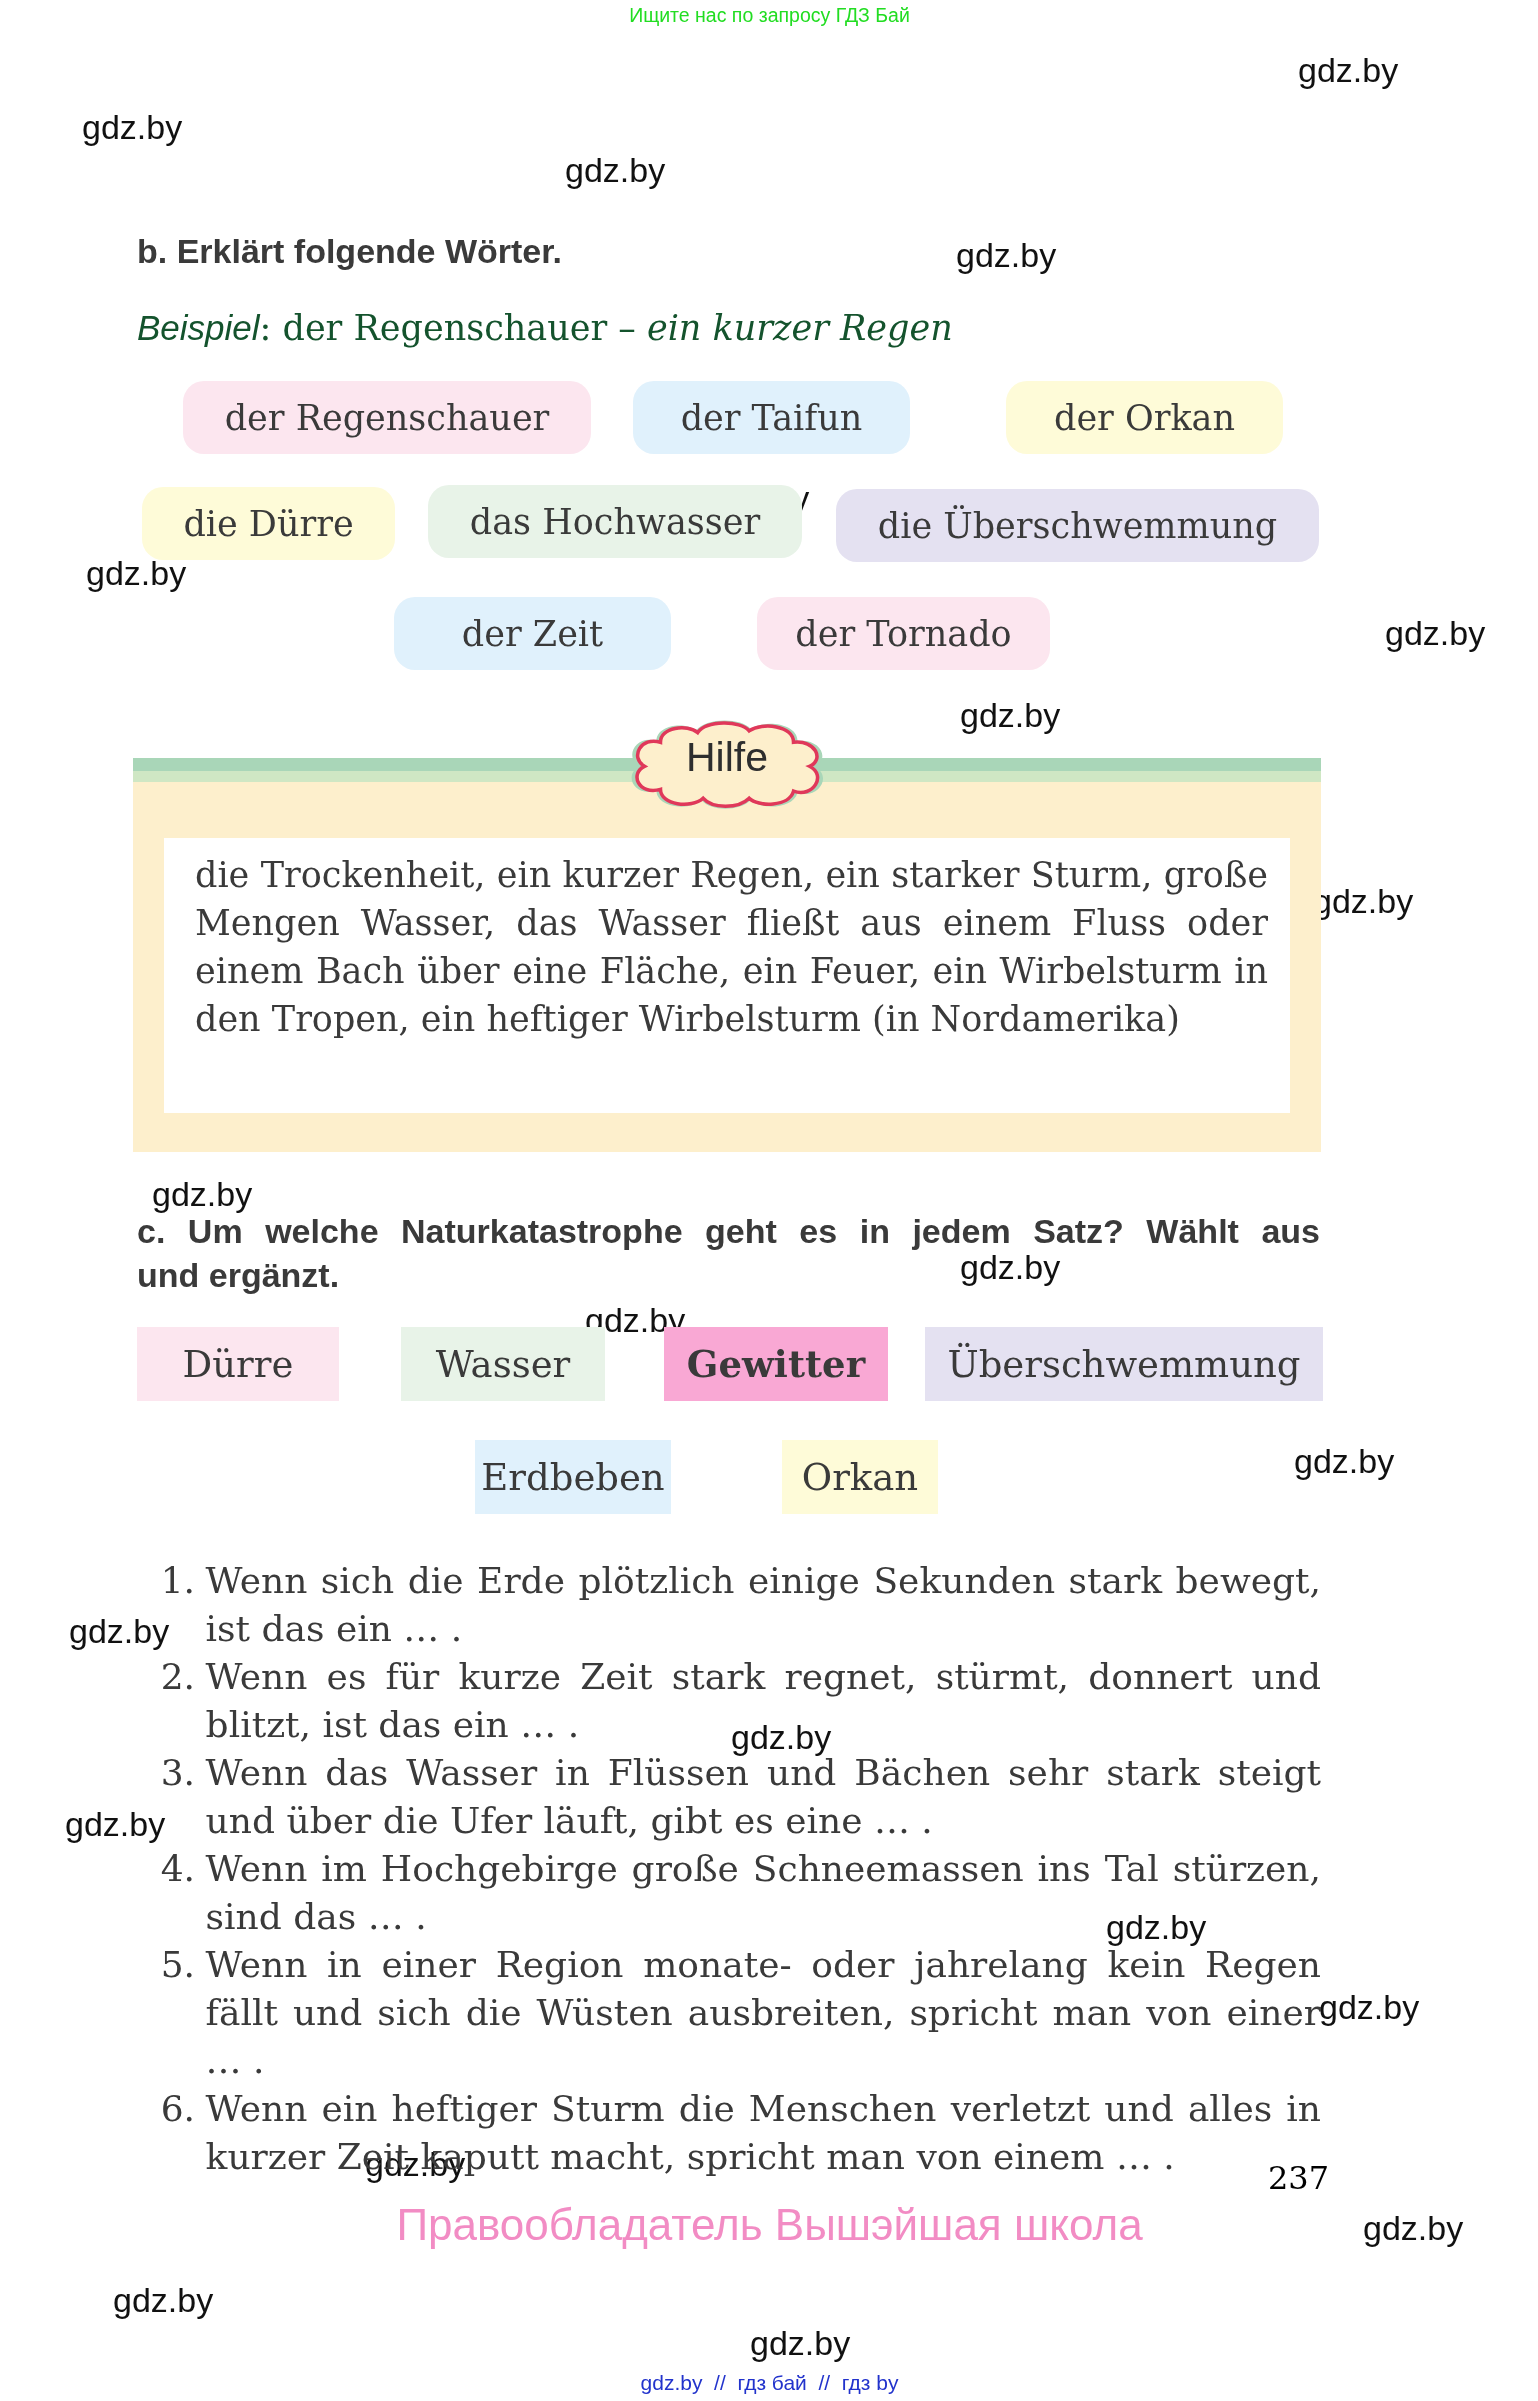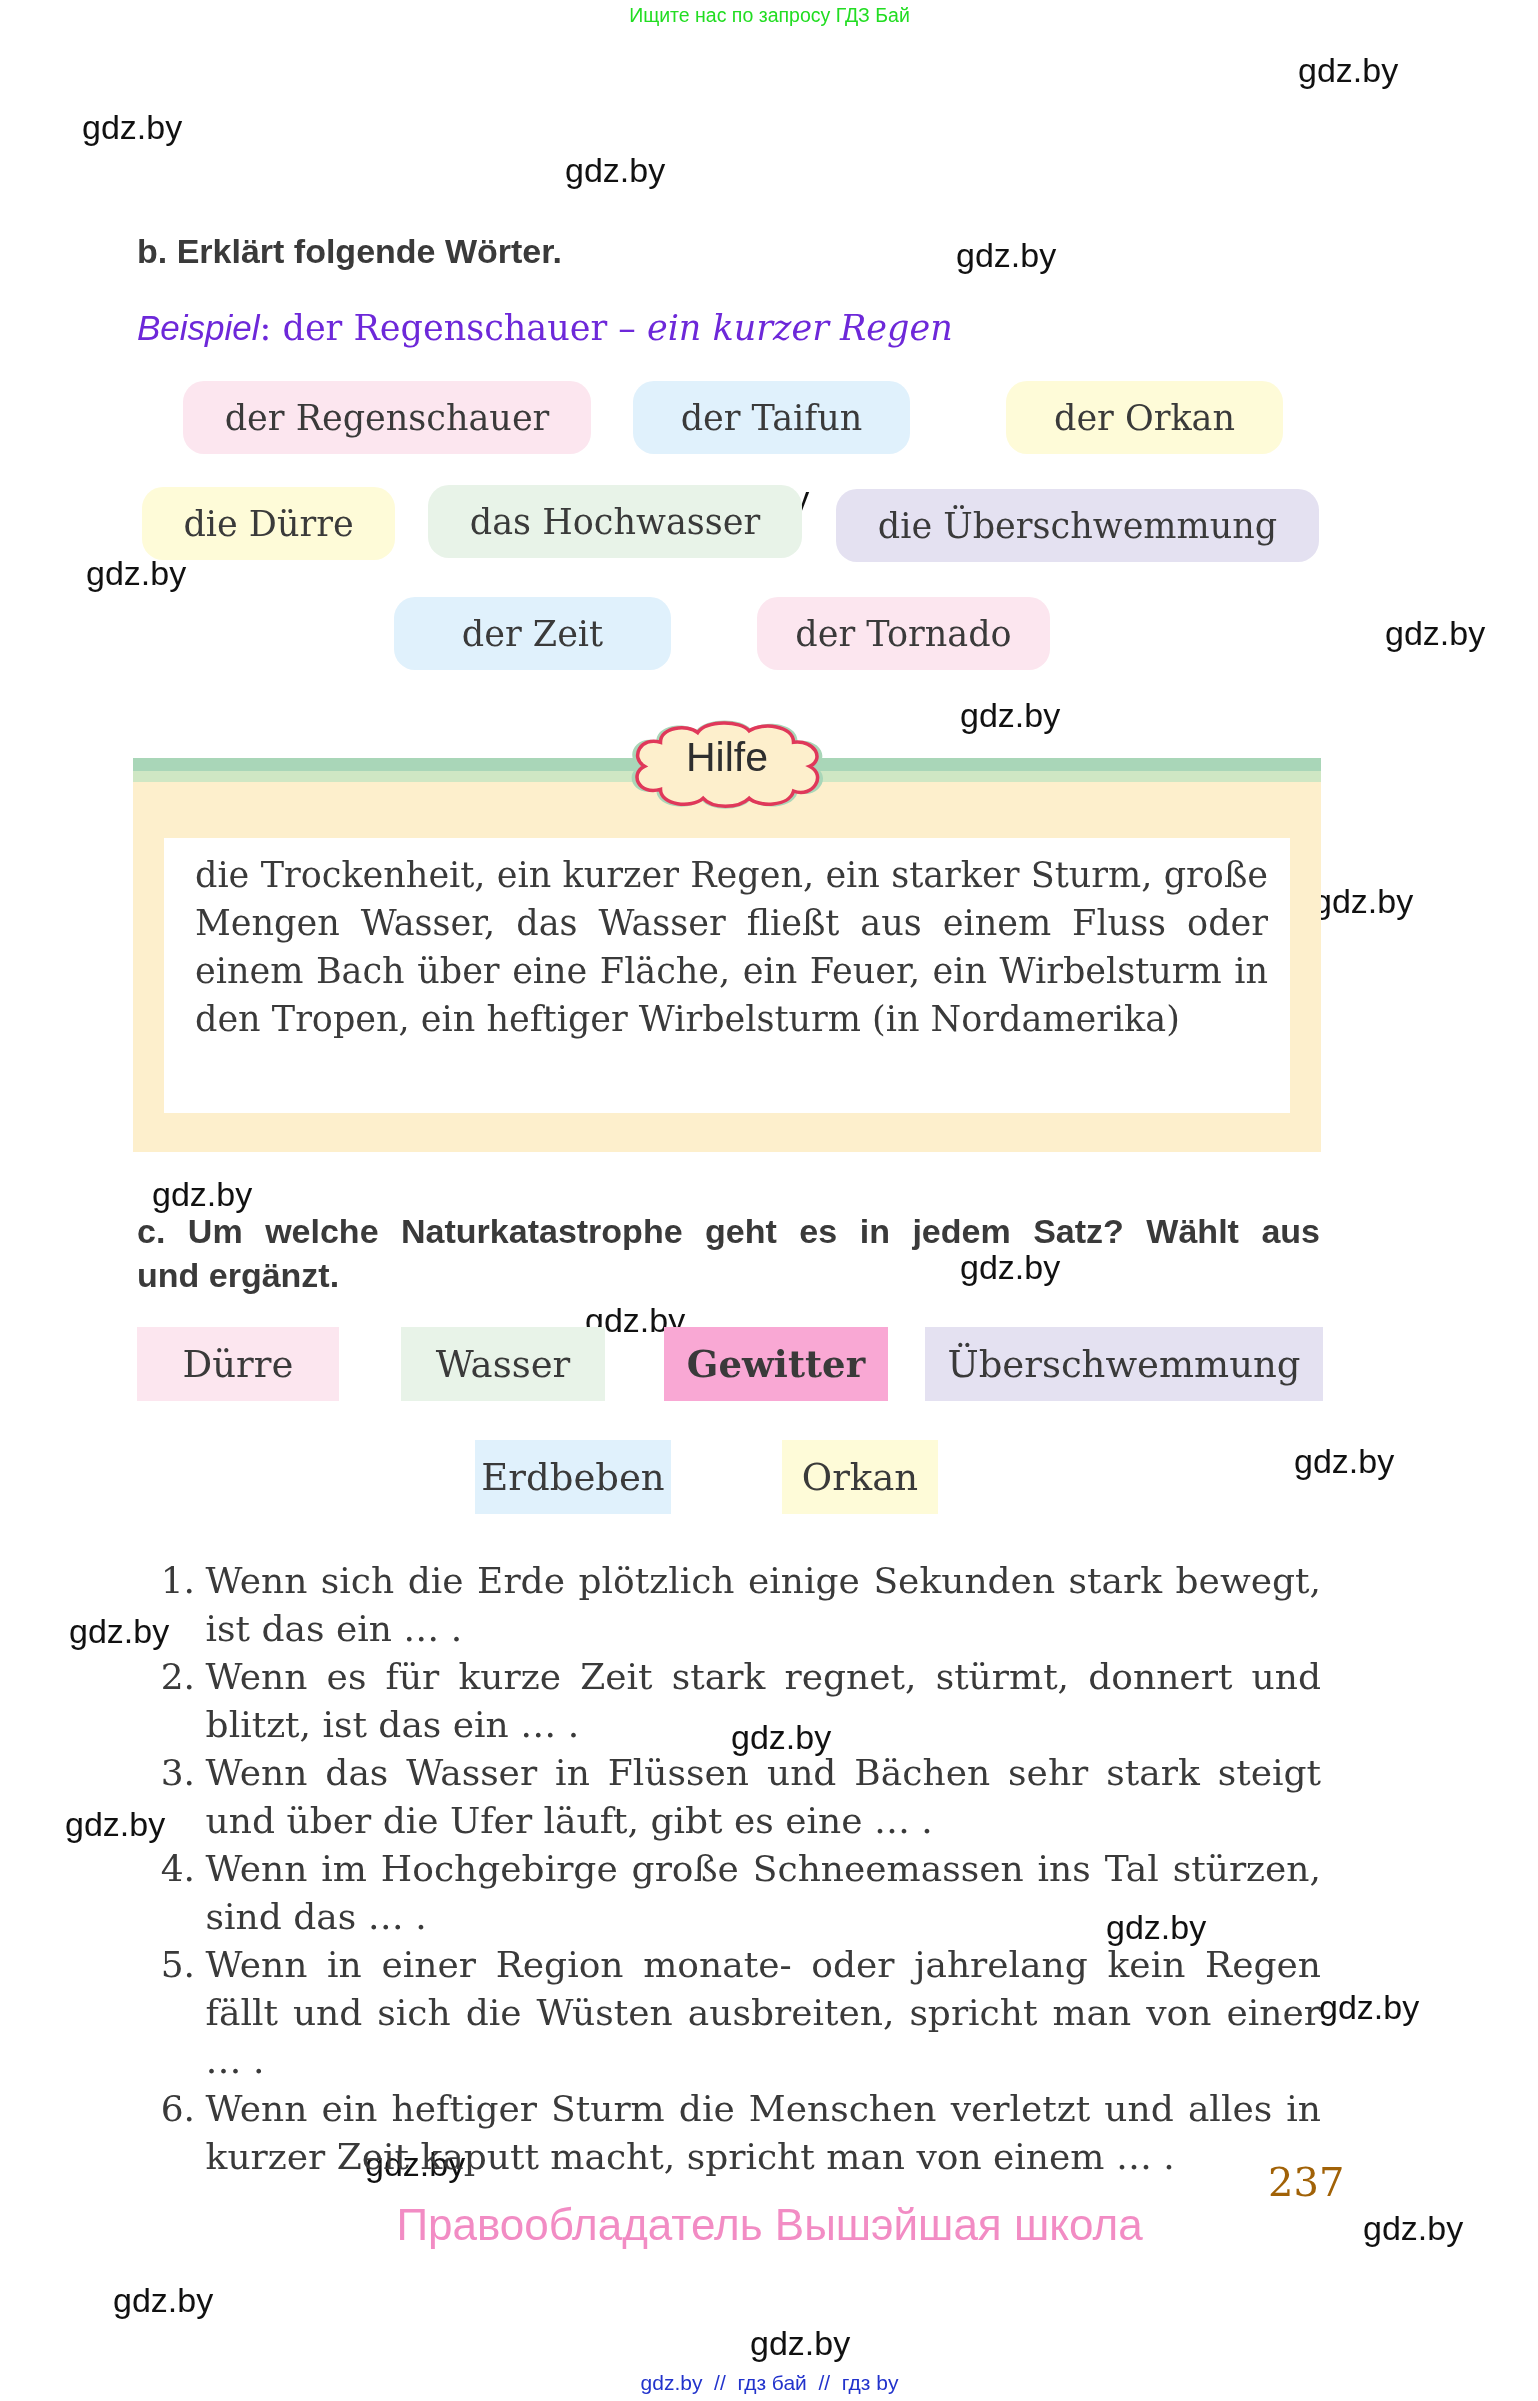--- a/index.html
+++ b/index.html
@@ -3,21 +3,21 @@
 <meta charset="utf-8">
 <style>
   html,body{margin:0;padding:0;background:#ffffff;}
   body{width:1539px;height:2401px;position:relative;overflow:hidden;font-family:"DejaVu Serif",serif;color:#333333;}
   .abs{position:absolute;}
   .sans{font-family:"Liberation Sans",sans-serif;}
   .serif{font-family:"DejaVu Serif",serif;}
   .top-banner{top:3.5px;left:0;width:1539px;text-align:center;color:#22dd22;font-size:19.5px;}
   .wm{font-family:"Liberation Sans",sans-serif;font-size:34px;color:#111111;white-space:nowrap;}
   .heading{font-family:"Liberation Sans",sans-serif;font-weight:bold;font-size:34px;color:#3a3a3a;}
-  .example{font-size:35px;color:#6d28d9;}
+  .example{font-size:35px;color:#14532d;}
   .example .lbl{font-family:"Liberation Sans",sans-serif;font-style:italic;}
   .example .it{font-style:italic;}
   .chip{position:absolute;height:73px;border-radius:21px;display:flex;align-items:center;justify-content:center;font-size:35px;color:#3a3a3a;white-space:nowrap;}
   .pink{background:#fce6ef;}
   .blue{background:#e0f1fc;}
   .yellow{background:#fefbd8;}
   .green{background:#e8f3e8;}
   .lav{background:#e4e1f1;}
   .peach{background:#f9a8d4;font-weight:bold;}
   .help-box{left:133px;top:758px;width:1188px;height:394px;background:#fdefcc;}
@@ -25,21 +25,21 @@
   .stripe2{left:133px;top:771px;width:1188px;height:10.6px;background:#cfe7c4;}
   .help-inner{left:164px;top:838px;width:1126px;height:275px;background:#ffffff;}
   .help-text{left:195px;top:851px;width:1073px;font-size:35px;line-height:48px;color:#3a3a3a;text-align:justify;}
   .cloud{left:625px;top:720px;width:204px;height:89px;}
   .cloud-label{left:625px;top:734px;width:204px;text-align:center;font-family:"Liberation Sans",sans-serif;font-size:41px;color:#2e2e2e;}
   .tile{position:absolute;height:74px;display:flex;align-items:center;justify-content:center;font-size:37px;color:#3a3a3a;white-space:nowrap;}
   .list{left:133px;top:1557px;width:1188px;font-size:36px;line-height:48px;color:#3a3a3a;}
   .li{display:flex;}
   .li .num{width:62px;text-align:right;padding-right:10.6px;flex:none;}
   .li .txt{flex:1;text-align:justify;}
-  .pagenum{left:1268px;top:2159px;font-size:40px;color:#a16207;}
+  .pagenum{left:1268px;top:2159px;font-size:32px;color:#000000;}
   .footer-pink{top:2200px;left:0;width:1539px;text-align:center;font-family:"Liberation Sans",sans-serif;font-size:44px;color:#f28cc4;}
   .footer-blue{top:2371px;left:0;width:1539px;text-align:center;font-family:"Liberation Sans",sans-serif;font-size:21px;color:#2233cc;}
 </style>
 </head>
 <body>
 
 <div class="abs top-banner sans">Ищите нас по запросу ГДЗ Бай</div>
 
 <div class="abs wm" style="left:1298px;top:51px">gdz.by</div>
 <div class="abs wm" style="left:82px;top:108px">gdz.by</div>

